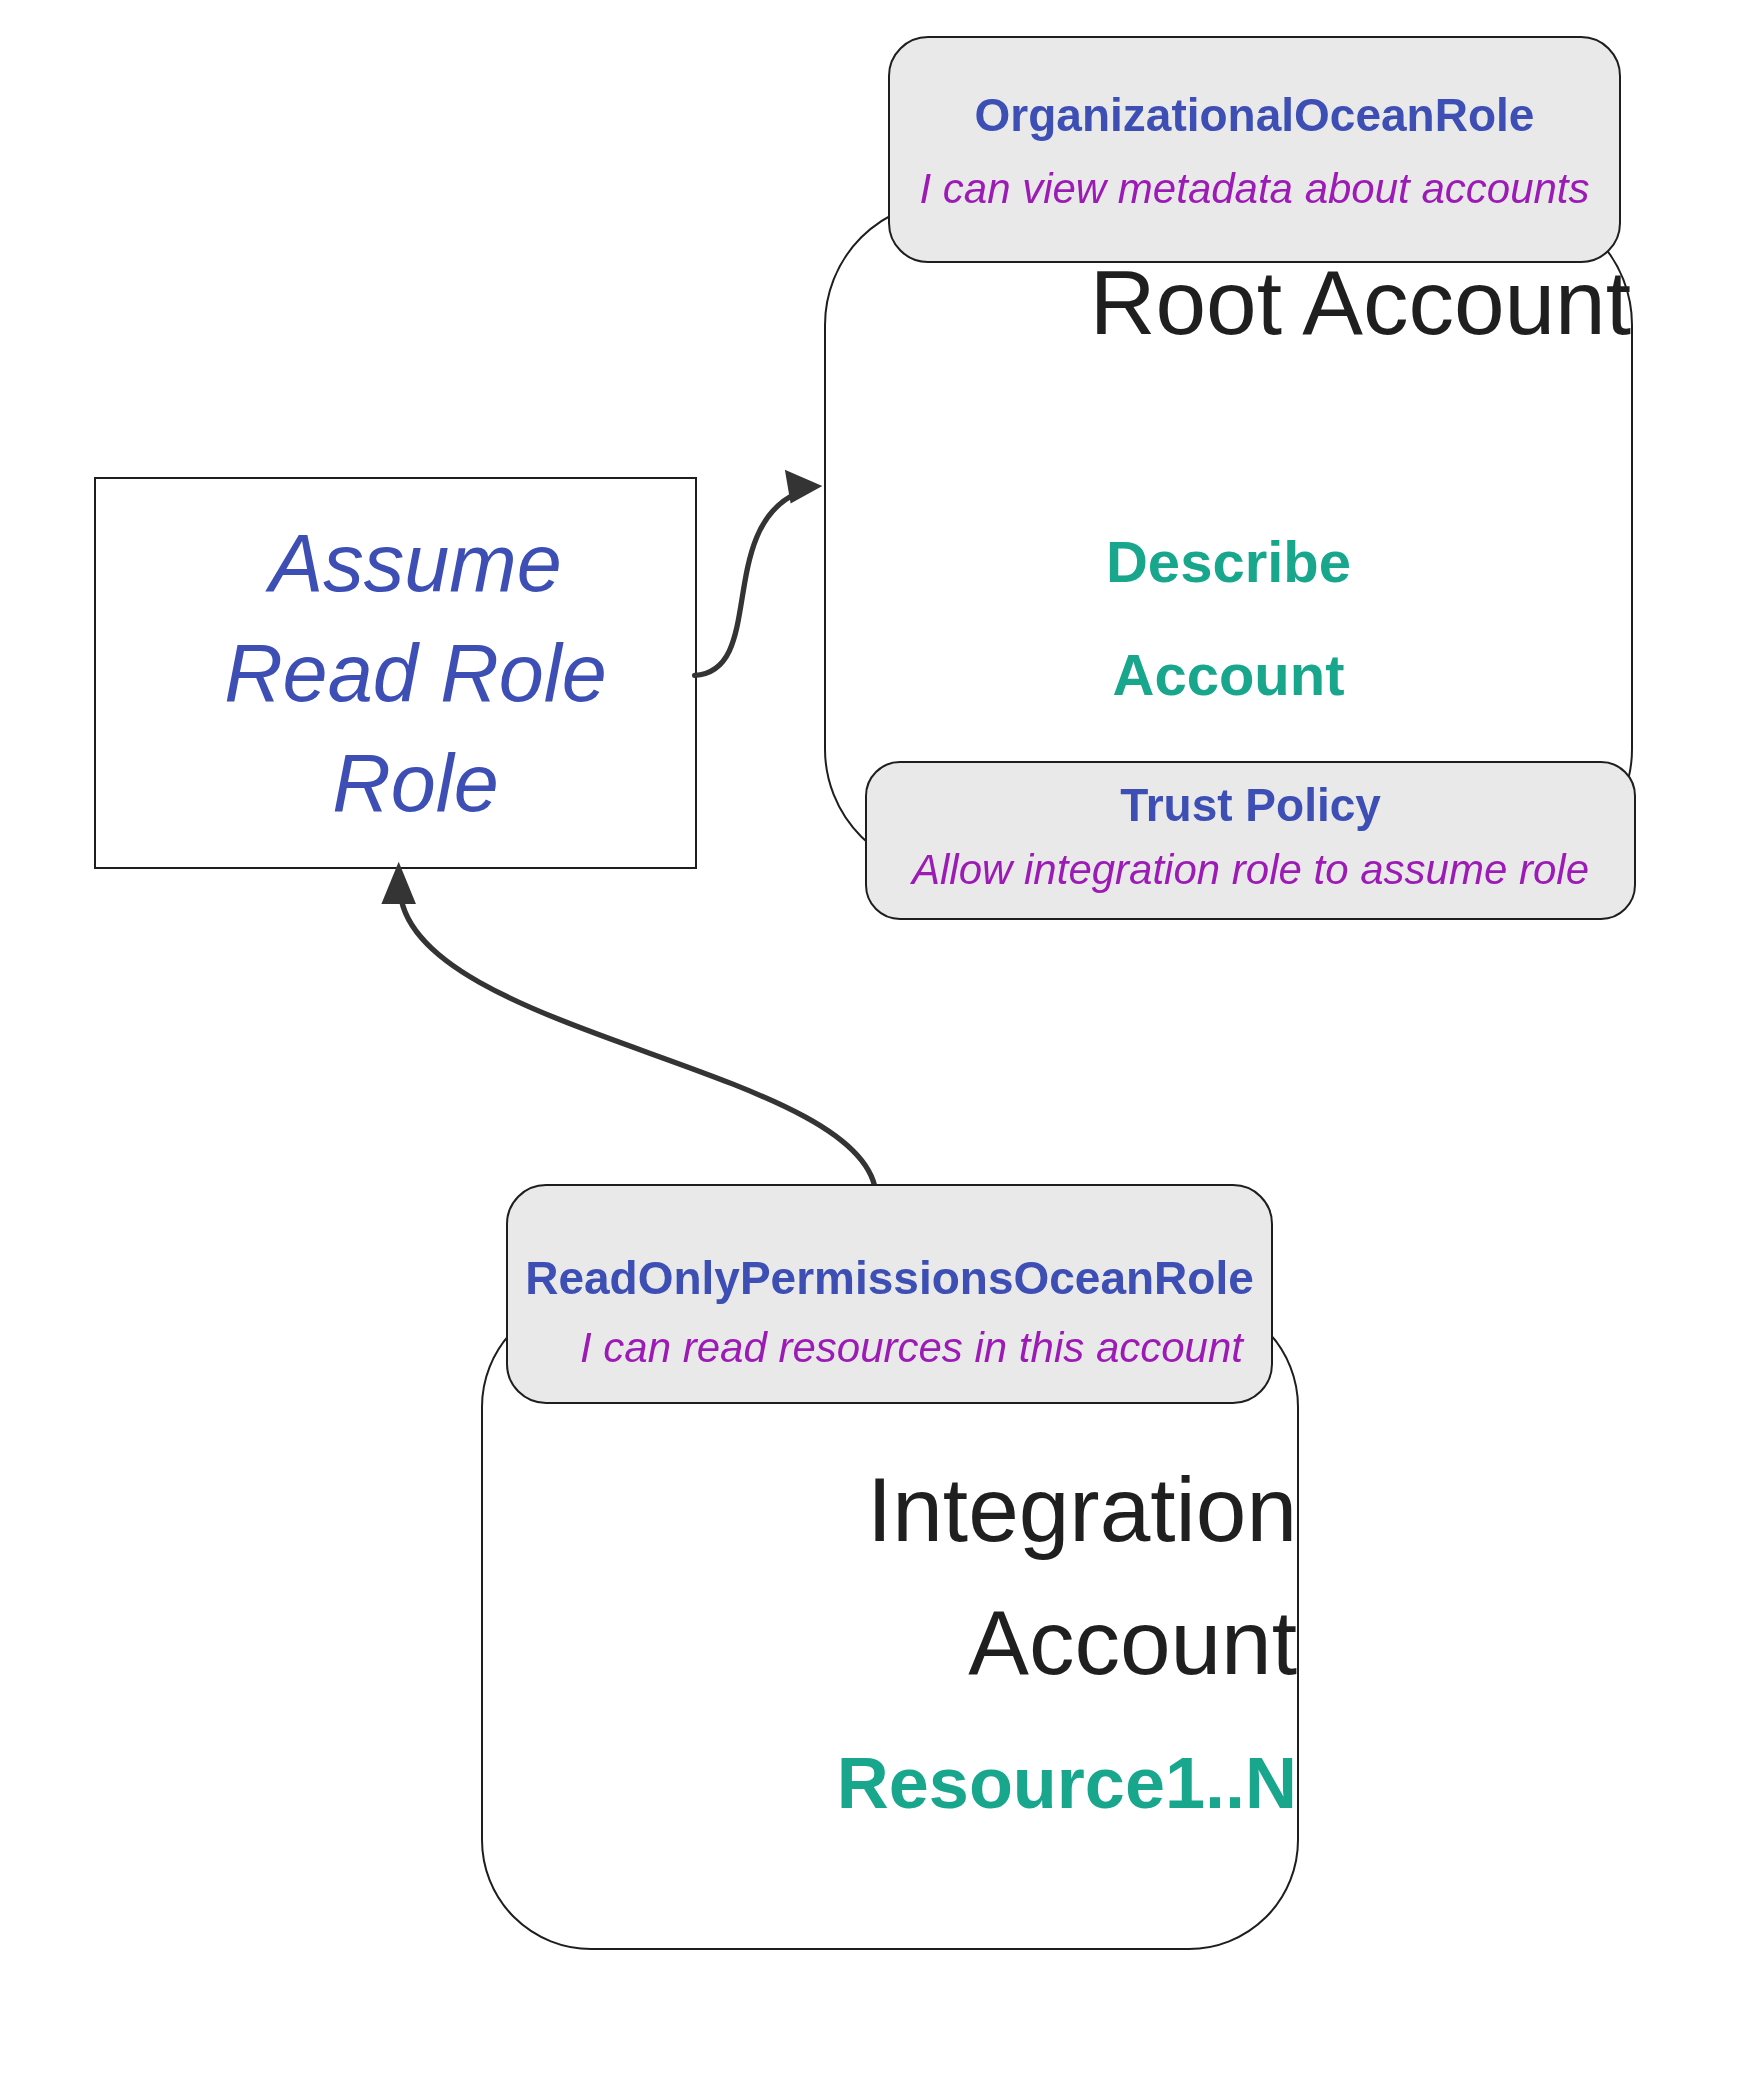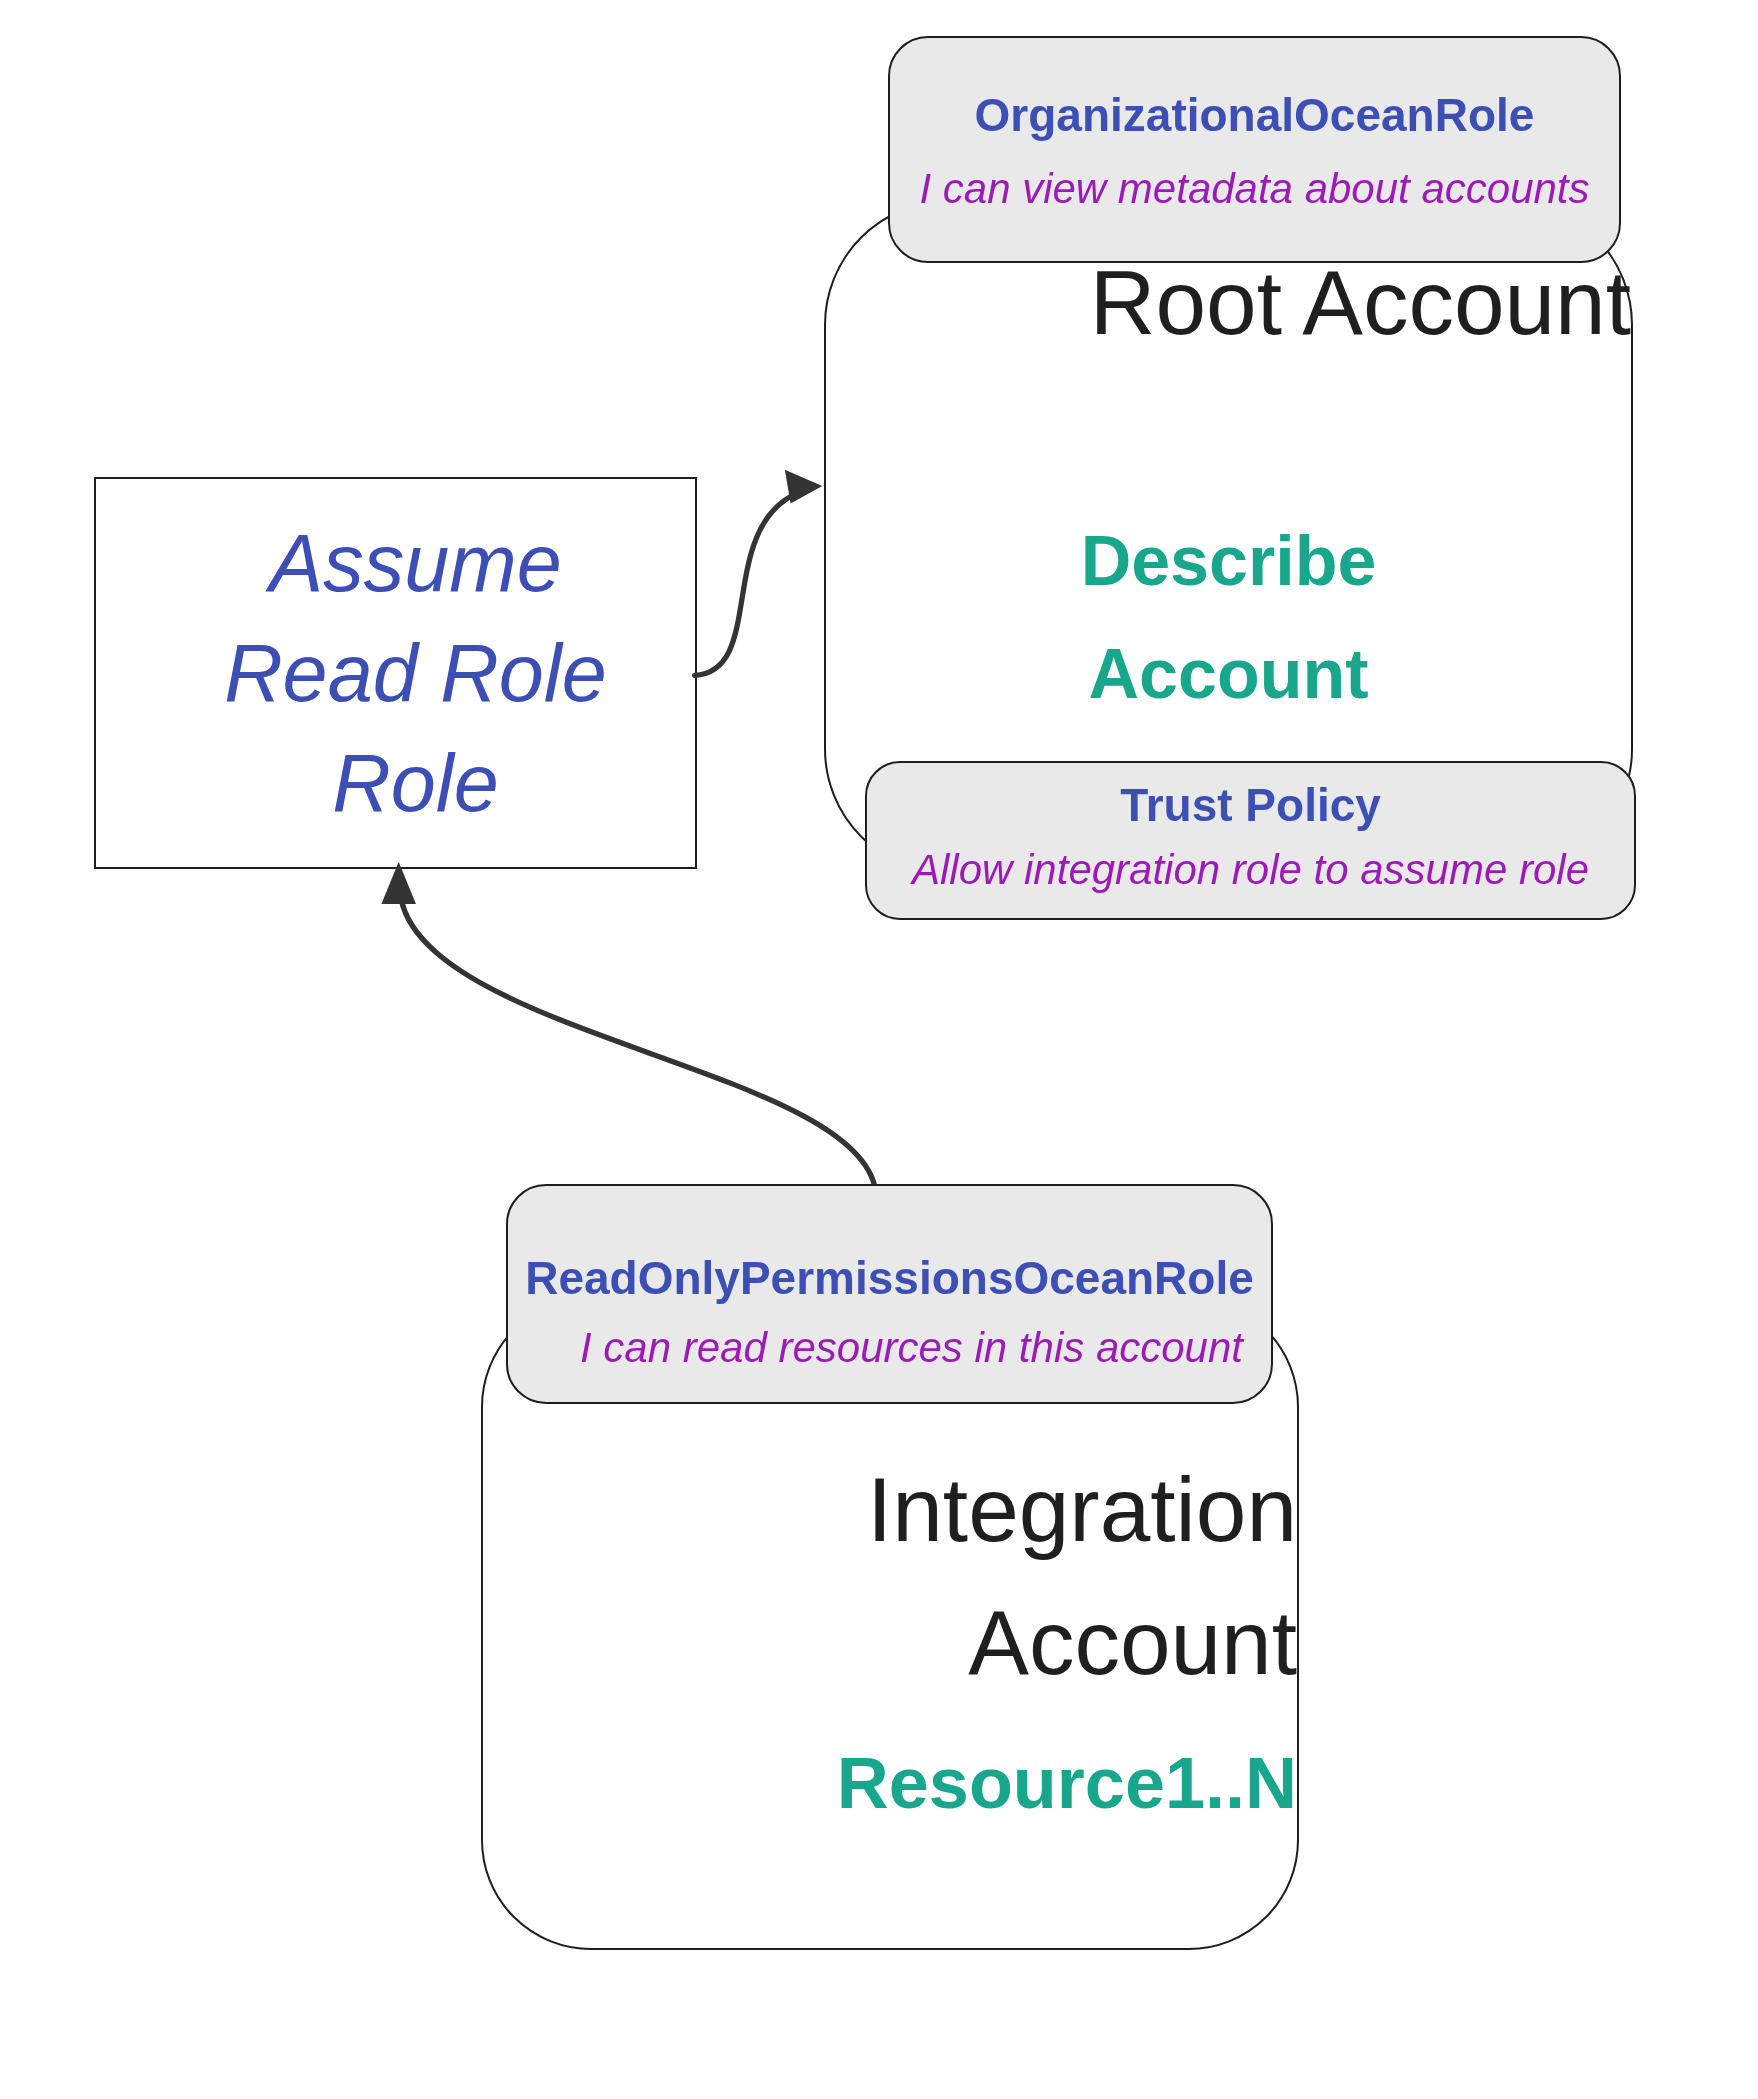--- a/index.html
+++ b/index.html
@@ -68,21 +68,21 @@
     left:824px;top:200px;width:809px;height:674px;
     border-radius:125px;
     z-index:2;
   }
   #root-title{
     position:absolute;left:0;right:0;top:48px;
     line-height:106px;
   }
   #root-action{
     position:absolute;left:0;right:0;top:303px;
-    font-size:70px;
+    font-size:58px;
     line-height:113px;
     text-align:center;
   }
   #integration-box{
     left:481px;top:1297px;width:818px;height:653px;
     border-radius:110px;
     z-index:2;
   }
   #integration-title{
     position:absolute;left:0;right:0;top:144px;

